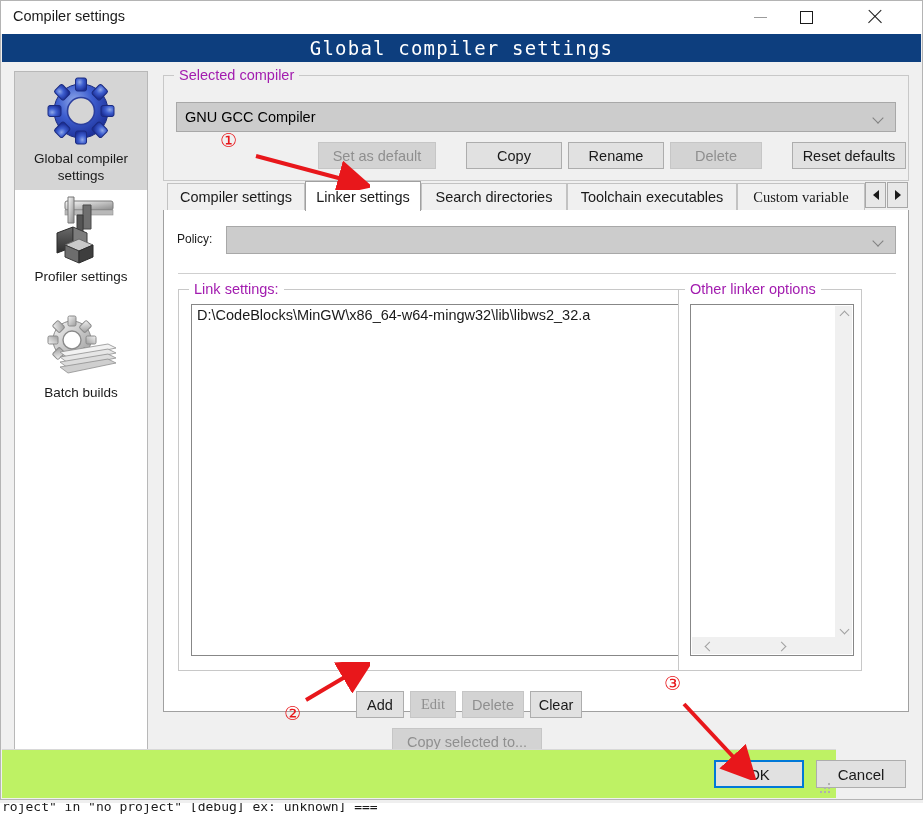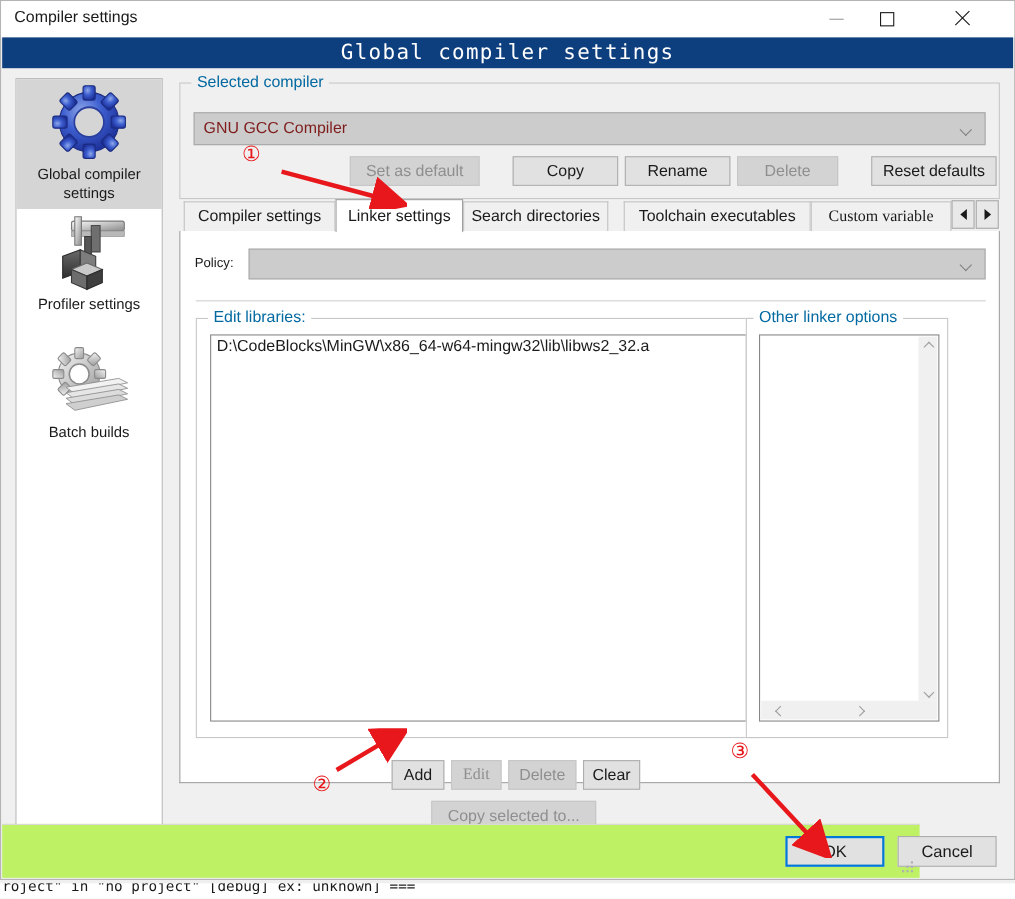--- a/index.html
+++ b/index.html
@@ -97,35 +97,35 @@
 
   
   .group {
     position: absolute;
     border: 1px solid #c8c8c8;
     box-sizing: border-box;
   }
   .group > .legend {
     position: absolute; top: -9px; left: 10px;
     background: #f0f0f0; padding: 0 5px;
-    font-size: 14.5px; color: #0369a1; white-space: nowrap;
+    font-size: 14.5px; color: #a21caf; white-space: nowrap;
   }
 
   
   .grp-compiler { left: 4px; top: 6px; width: 746px; height: 106px; }
 
   .combo {
     position: absolute;
     background: #cccccc;
     border: 1px solid #a8a8a8;
     box-sizing: border-box;
     display: flex; align-items: center;
   }
   .combo .cval {
-    font-size: 14.5px; color: #7f1d1d; padding-left: 8px; white-space: nowrap;
+    font-size: 14.5px; color: #000000; padding-left: 8px; white-space: nowrap;
   }
   .combo .carrow {
     position: absolute; right: 12px; top: 50%; margin-top: -3px;
     width: 9px; height: 9px;
   }
   .chev {
     width: 9px; height: 9px; position: relative; display: block;
   }
   .chev::before {
     content:""; position:absolute; left:0; top:0;
@@ -452,21 +452,21 @@
         <div class="btn disabled" style="left:154px; top:66px; width:118px;">Set as default</div>
         <div class="btn" style="left:302px; top:66px; width:96px;">Copy</div>
         <div class="btn" style="left:404px; top:66px; width:96px;">Rename</div>
         <div class="btn disabled" style="left:506px; top:66px; width:92px;">Delete</div>
         <div class="btn" style="left:628px; top:66px; width:114px;">Reset defaults</div>
       </div>
 
       <div class="tabstrip">
         <div class="tab" style="left:4px; width:138px;">Compiler settings</div>
         <div class="tab active" style="left:142px; width:116px;">Linker settings</div>
-        <div class="tab" style="left:258px; width:132px;">Search directories</div>
+        <div class="tab" style="left:258px; width:146px;">Search directories</div>
         <div class="tab" style="left:404px; width:170px;">Toolchain executables</div>
         <div class="tab" style="left:574px; width:128px; overflow:hidden;font-family:Liberation Serif, serif;">Custom variable</div>
         <div class="tabnav" style="left:702px;">
           <i class="tri-l"></i>
         </div>
         <div class="tabnav" style="left:724px;">
           <i class="tri-r"></i>
         </div>
       </div>
 
@@ -476,21 +476,21 @@
         <div class="combo" style="left:62px; top:16px; width:670px; height:28px;">
           <span class="cval"></span>
           <span class="carrow">
               <i class="chev"></i>
             </span>
         </div>
 
         <div class="hr"></div>
 
         <div class="group grp-links">
-          <span class="legend">Edit libraries:</span>
+          <span class="legend">Link settings:</span>
 
           <div class="listbox" style="left:12px; top:14px; width:488px; height:352px;">
             <div class="row">D:\CodeBlocks\MinGW\x86_64-w64-mingw32\lib\libws2_32.a</div>
           </div>
         </div>
 
         <div class="btn" style="left:192px; top:481px; width:48px;">Add</div>
         <div class="btn disabled" style="left:246px; top:481px; width:46px;font-family:Liberation Serif, serif;">Edit</div>
         <div class="btn disabled" style="left:298px; top:481px; width:62px;">Delete</div>
         <div class="btn" style="left:366px; top:481px; width:52px;">Clear</div>

